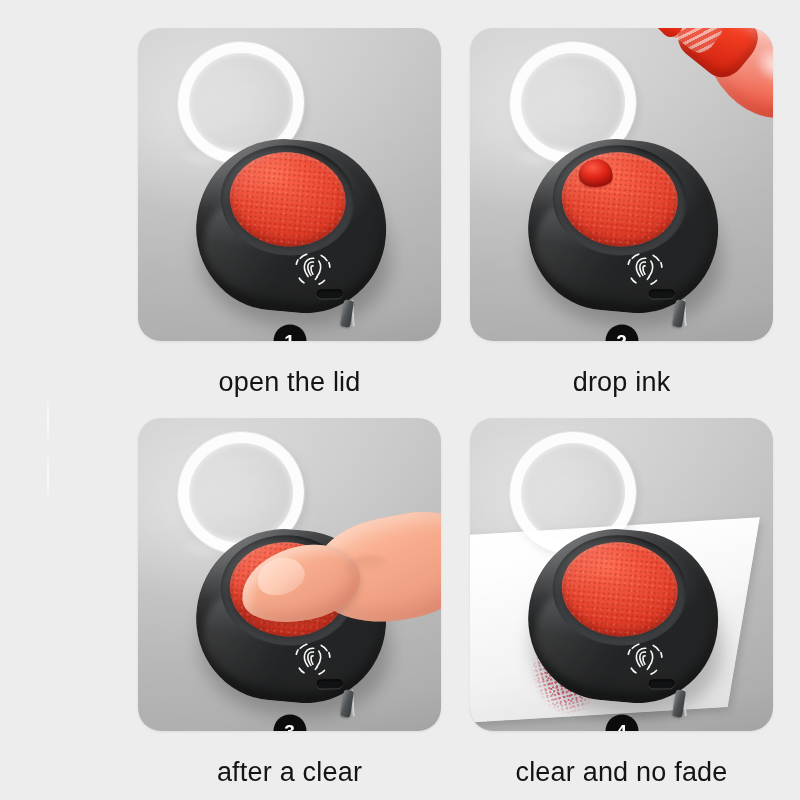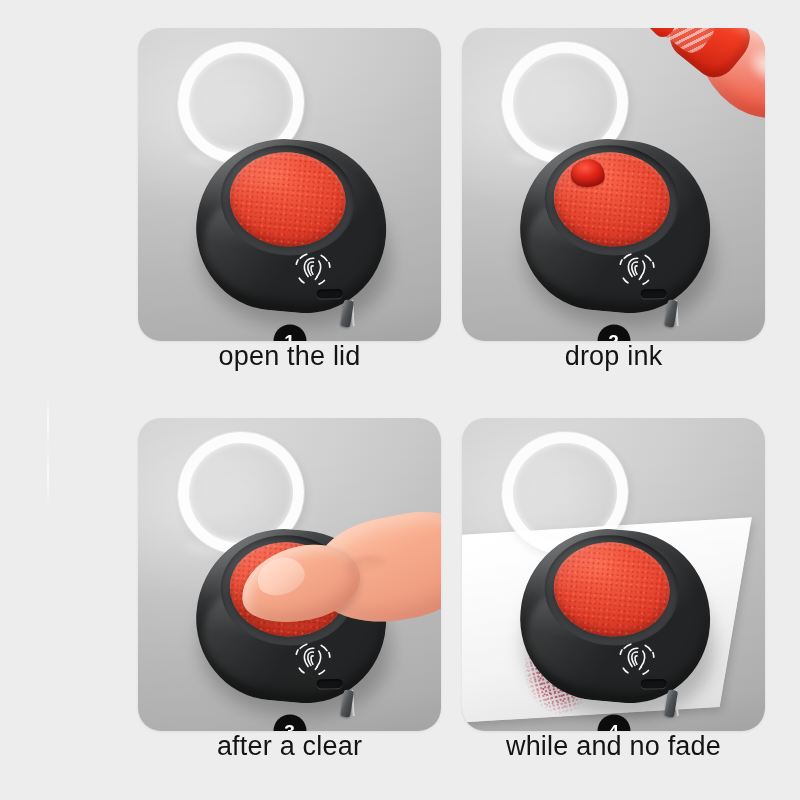--- a/index.html
+++ b/index.html
@@ -38,21 +38,21 @@
     top: 28px;
     width: 622px;
     height: 745px;
   }
 
   .step {
     position: absolute;
     width: 303px;
   }
   .step.c0 { left: 0; }
-  .step.c1 { left: 314px; padding-left: 10px; }
+  .step.c1 { left: 322px; padding-left: 10px; }
   .step.r0 { top: 0; }
   .step.r1 { top: 390px; }
 
   
   .photo {
     position: relative;
     width: 303px;
     height: 313px;
     border-radius: 23px;
     overflow: hidden;
@@ -403,20 +403,21 @@
     font-size: 19px;
     font-weight: 700;
     line-height: 33px;
     text-align: center;
     z-index: 10;
     letter-spacing: 0;
   }
 
   
   .caption {
+    margin-top: 26px;
     text-align: center;
     font-size: 27px;
     color: #141414;
     font-weight: 400;
     letter-spacing: .2px;
     white-space: nowrap;
   }
 </style>
 </head>
 <body>
@@ -627,16 +628,16 @@
           <svg viewBox="0 0 303 313">
             <path d="M211 272 C210 282 206 288 208 296" stroke="#cfcfcf" stroke-width="2" fill="none"></path>
             <path d="M214 272 C216 282 214 290 216 298" stroke="#dcdcdc" stroke-width="2" fill="none"></path>
           </svg>
         </div>
         <div class="clip"></div>
 
       </div>
       <div class="badge">4</div>
     </div>
-    <div class="caption">while and no fade</div>
+    <div class="caption">clear and no fade</div>
   </div>
 
 </div>
 
 </body></html>

